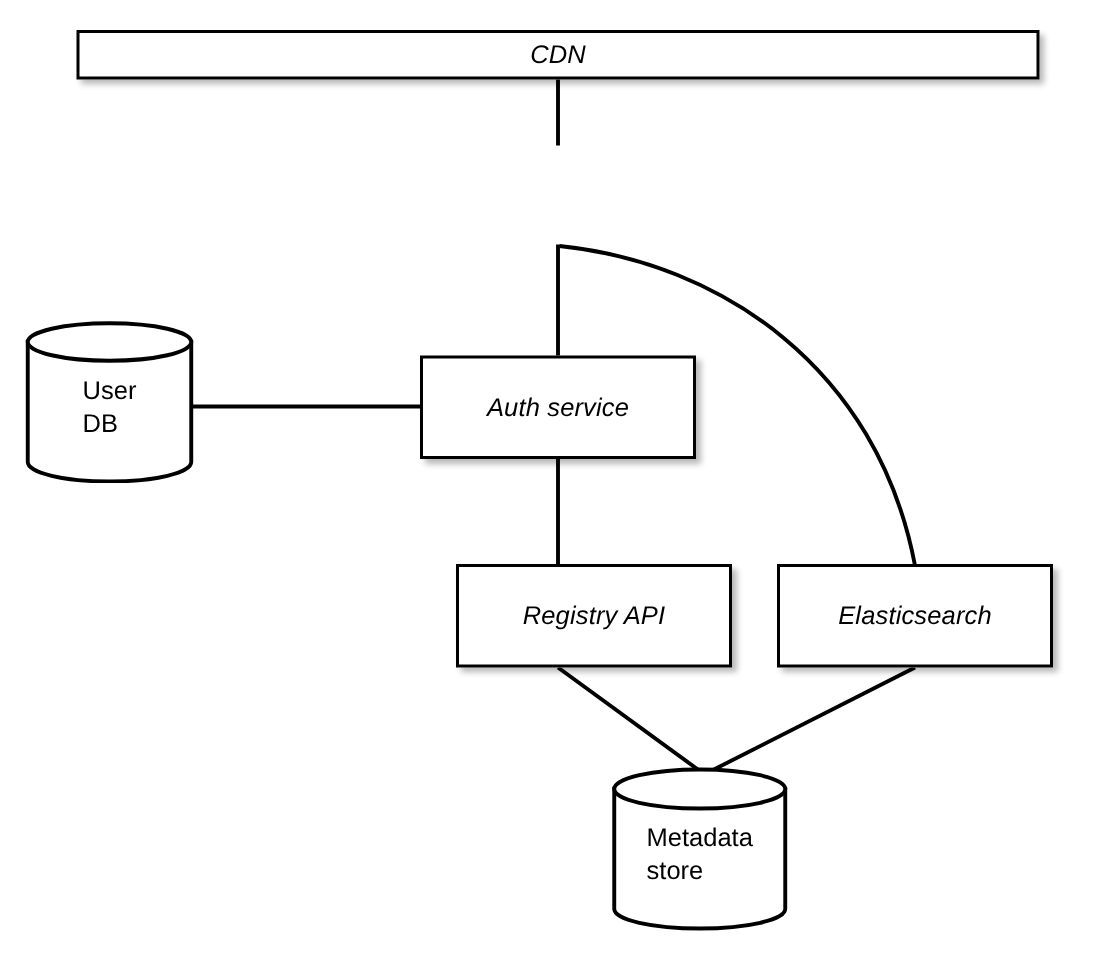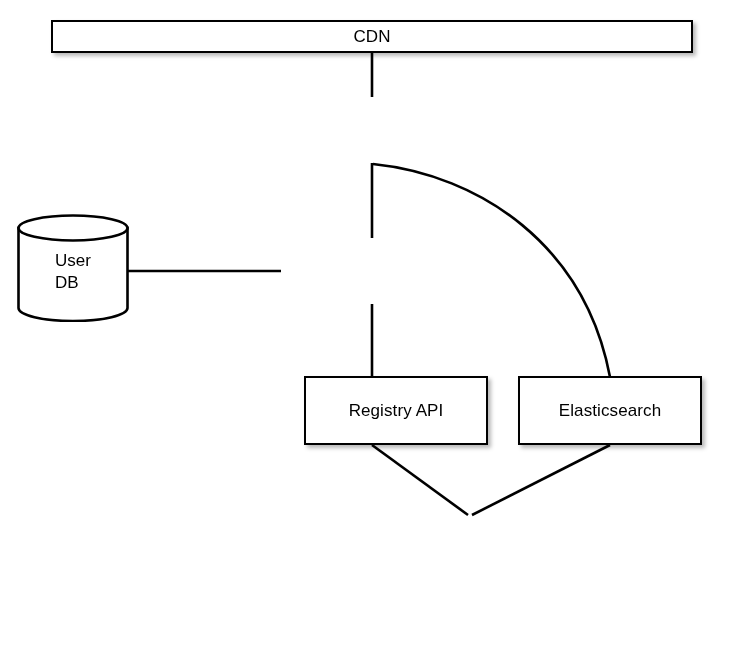--- a/index.html
+++ b/index.html
@@ -39,20 +39,21 @@
     justify-content: center;
     box-shadow: 3px 3px 4px rgba(0,0,0,0.28);
   }
   .box .label {
     font-size: 17px;
     line-height: 1.25;
     color: #000000;
     text-align: center;
     letter-spacing: 0.1px;
     white-space: pre-line;
+    font-style: italic;
   }
   .cylinder {
     background: transparent;
   }
   .cylinder .cyl-svg {
     position: absolute;
     left: 0;
     top: 0;
     width: 100%;
     height: 100%;
@@ -97,32 +98,43 @@
 
       <line x1="610" y1="445" x2="472" y2="515"></line>
     </g>
   </svg>
 
   <div class="node box" style="left:51px; top:20px; width:642px; height:33px;">
     <span class="label">CDN</span>
   </div>
 
 
+  <div class="node box" style="left:280px; top:237px; width:184px; height:69px;">
+    <span class="label">Auth service</span>
+  </div>
 
   <div class="node cylinder" style="left:16px; top:214px; width:114px; height:108px;">
     <svg class="cyl-svg" viewBox="0 0 114 108" preserveAspectRatio="none" xmlns="http://www.w3.org/2000/svg">
       <path d="M 2.5 14 L 2.5 94 A 54.5 13 0 0 0 111.5 94 L 111.5 14 Z" fill="#ffffff" stroke="#000000" stroke-width="2.6"></path>
       <ellipse cx="57" cy="14" rx="54.5" ry="12.5" fill="#ffffff" stroke="#000000" stroke-width="2.6"></ellipse>
     </svg>
     <span class="label">User
 DB</span>
   </div>
 
   <div class="node box" style="left:280px; top:376px; width:184px; height:69px;margin-left:24px;">
     <span class="label">Registry API</span>
   </div>
 
   <div class="node box" style="left:518px; top:376px; width:184px; height:69px;align-items:center;">
     <span class="label">Elasticsearch</span>
   </div>
 
+  <div class="node cylinder" style="left:407px; top:511px; width:119px; height:110px;">
+    <svg class="cyl-svg" viewBox="0 0 119 110" preserveAspectRatio="none" xmlns="http://www.w3.org/2000/svg">
+      <path d="M 2.5 15 L 2.5 95 A 57 13 0 0 0 116.5 95 L 116.5 15 Z" fill="#ffffff" stroke="#000000" stroke-width="2.6"></path>
+      <ellipse cx="59.5" cy="15" rx="57" ry="13" fill="#ffffff" stroke="#000000" stroke-width="2.6"></ellipse>
+    </svg>
+    <span class="label">Metadata
+store</span>
+  </div>
 
 </div>
 
 </body></html>

